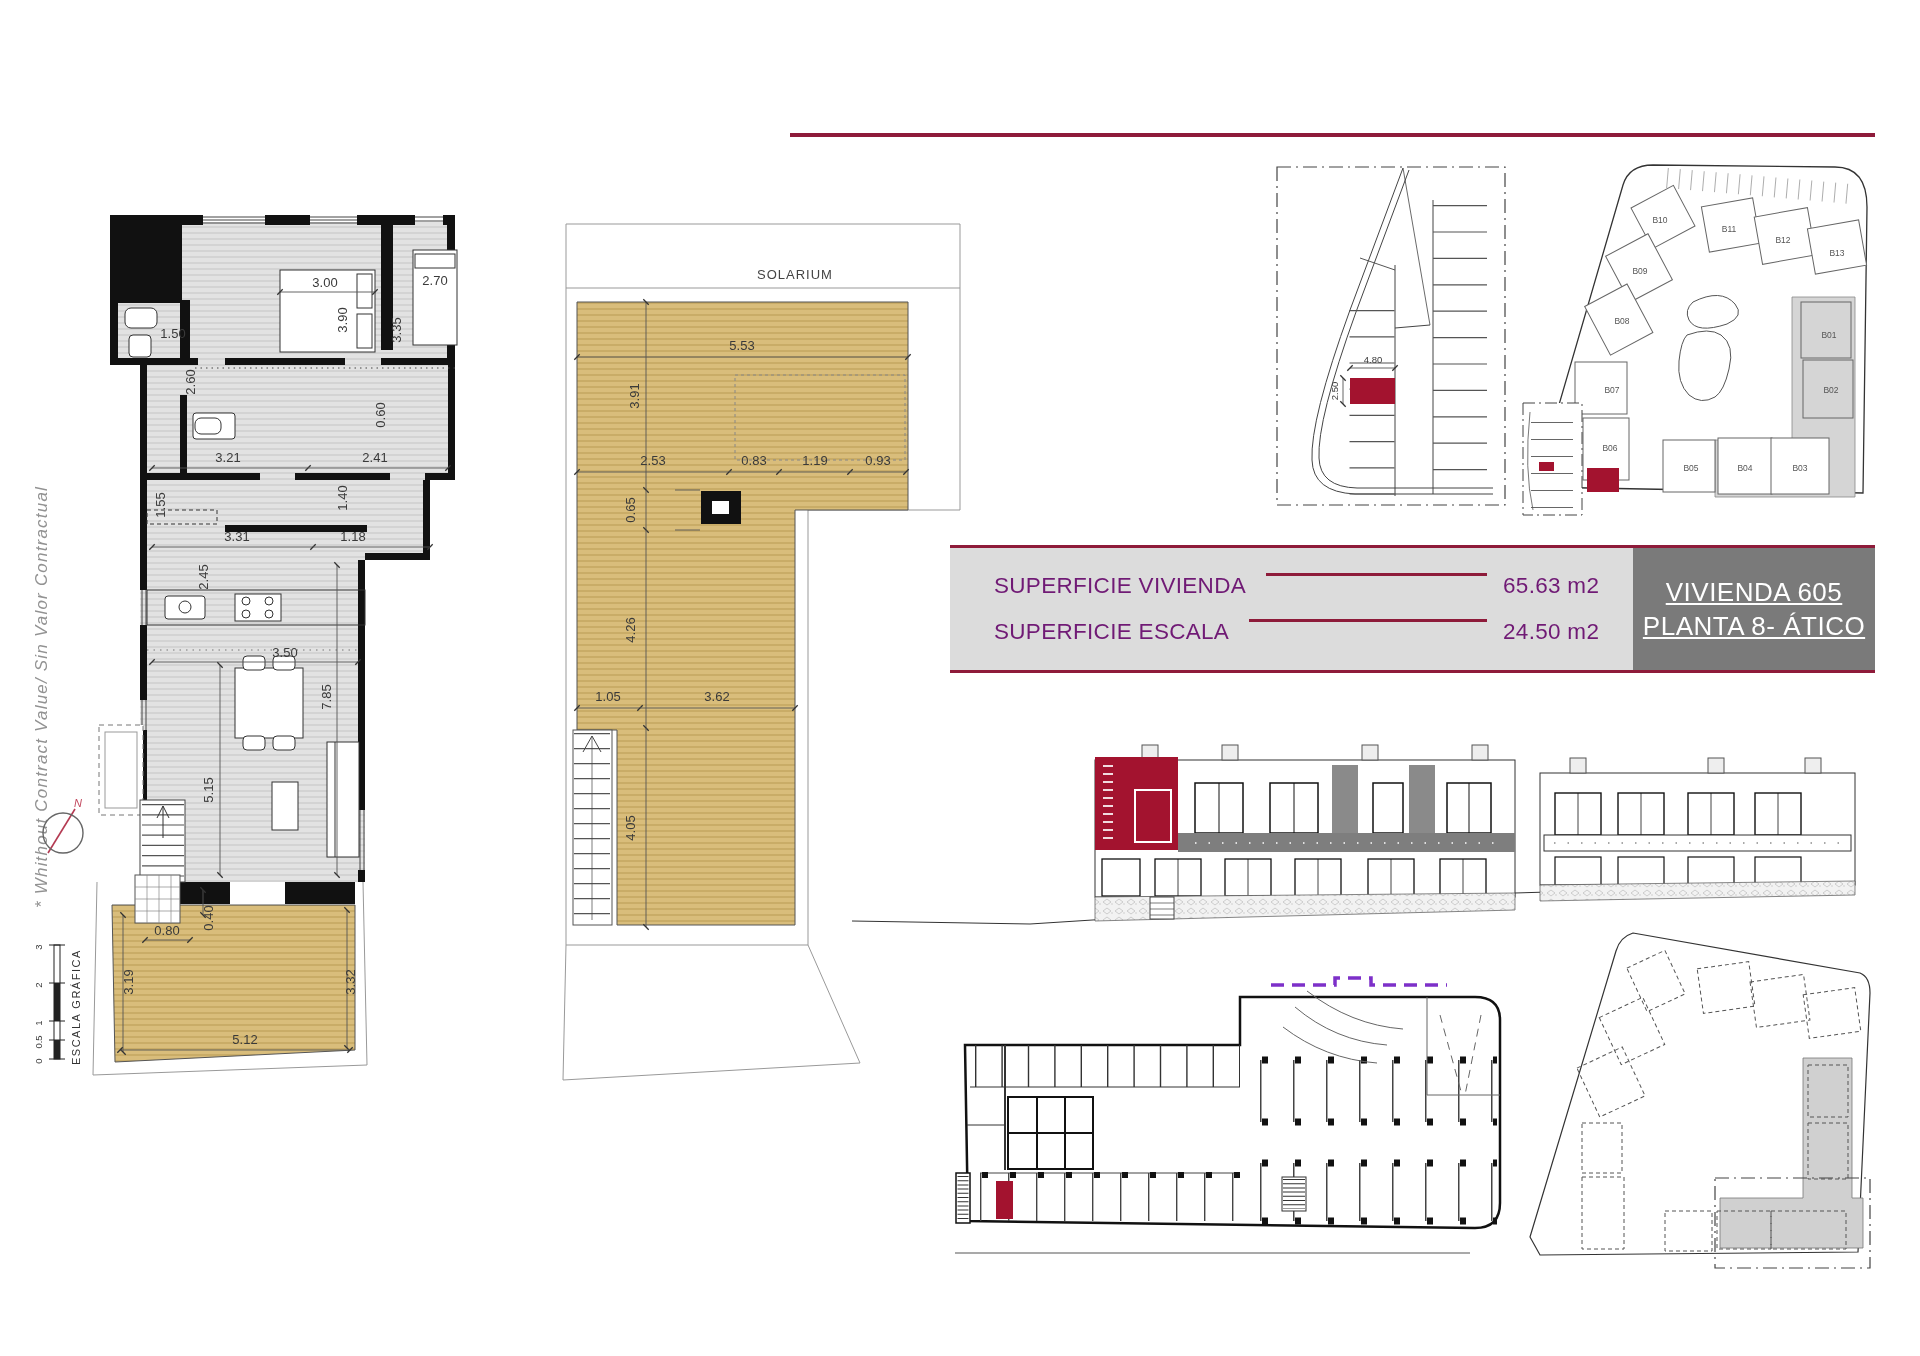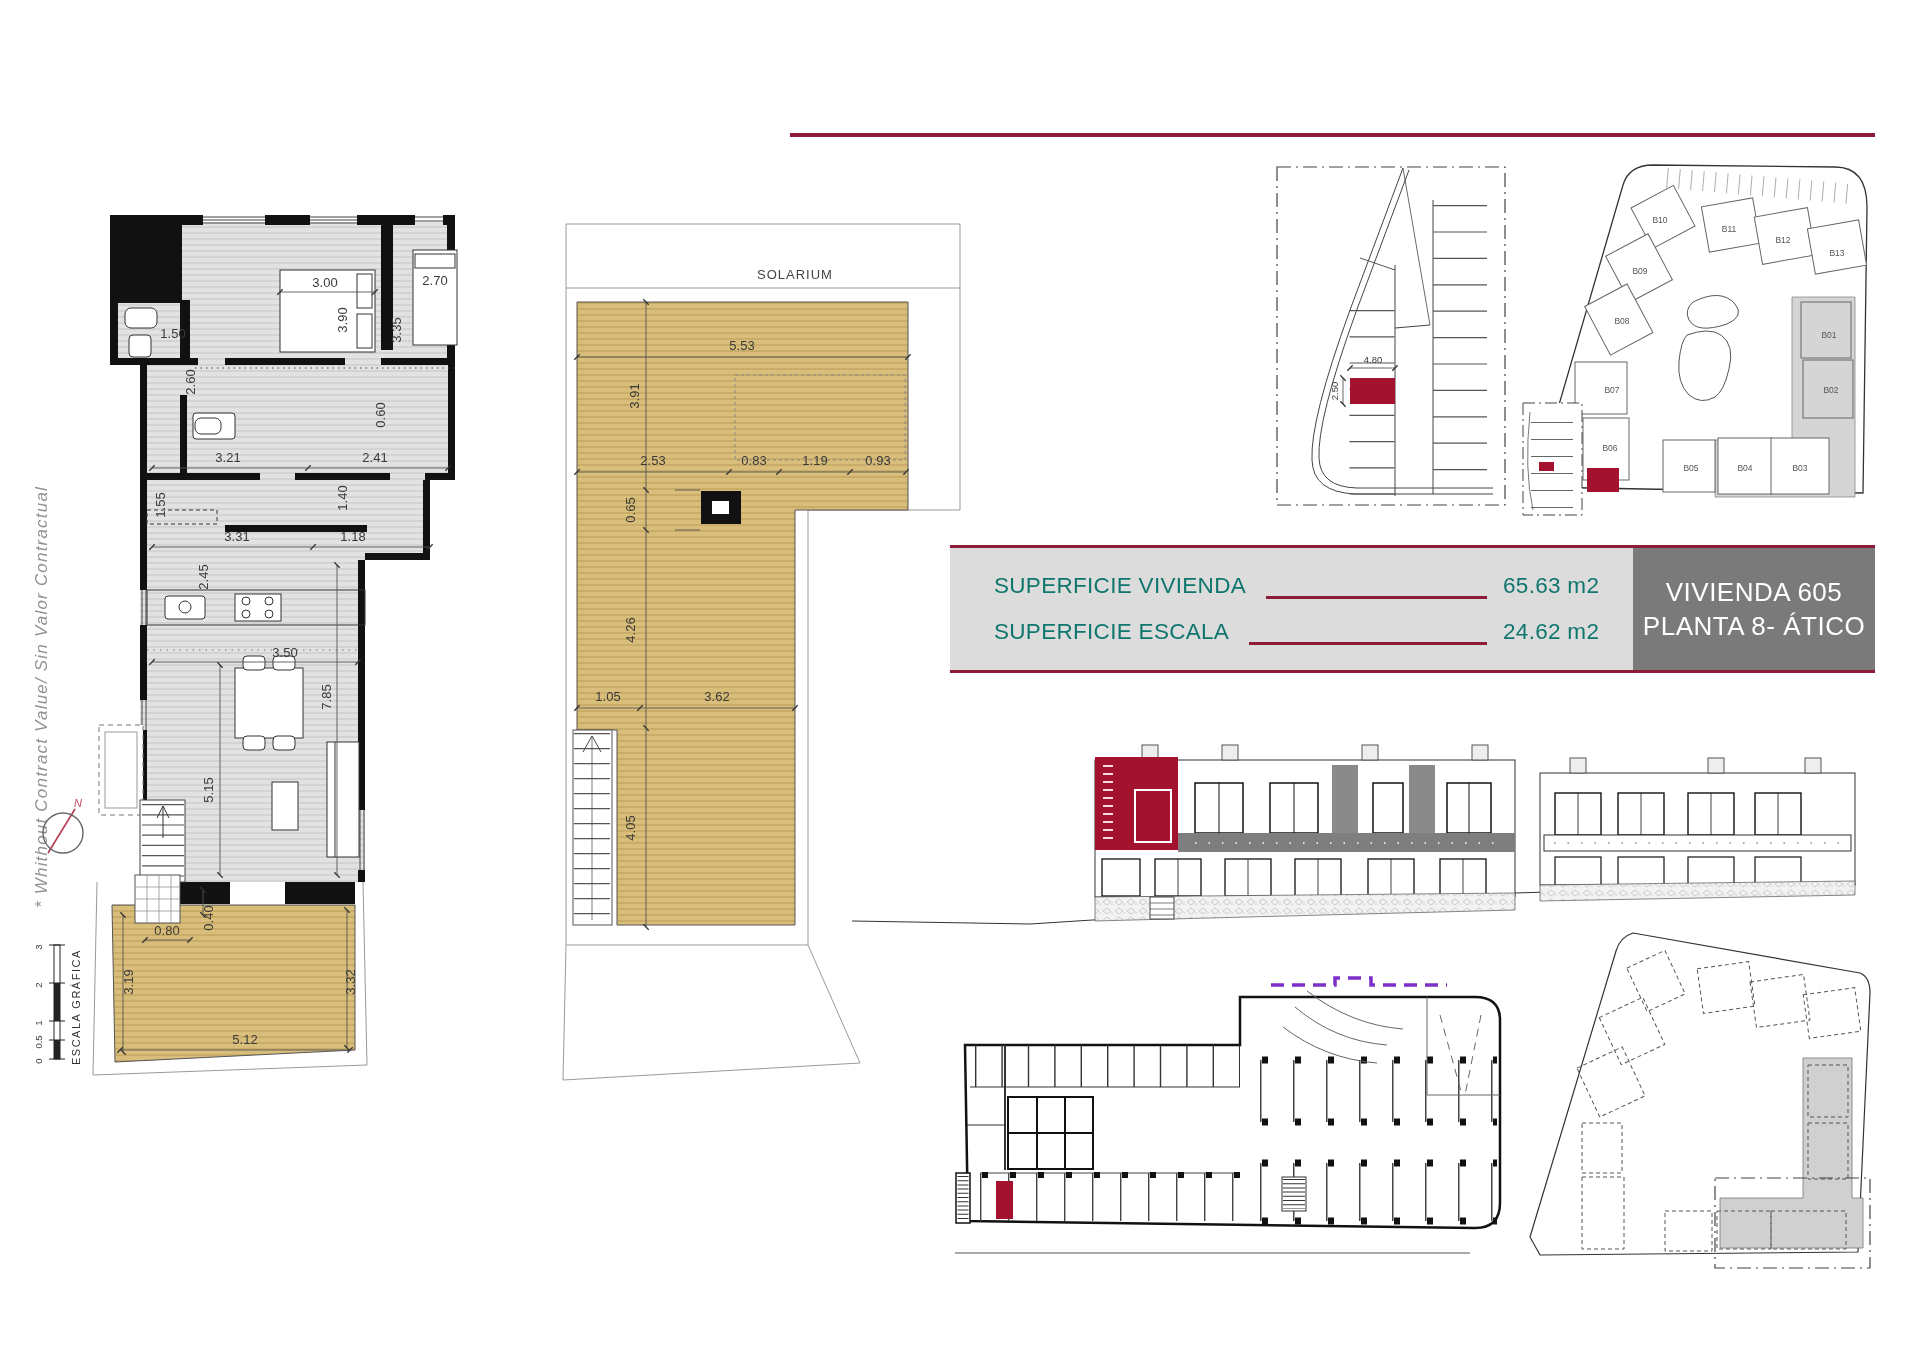--- a/index.html
+++ b/index.html
@@ -9,24 +9,24 @@
   .dim{font-size:13px;fill:#3a3a3a;text-anchor:middle;font-family:"Liberation Sans",sans-serif;}
   .dim.sm{font-size:9.5px;}
   .blk{font-size:8.5px;fill:#555;text-anchor:middle;font-family:"Liberation Sans",sans-serif;}
   .plabel{font-size:13px;fill:#444;letter-spacing:1px;text-anchor:middle;font-family:"Liberation Sans",sans-serif;}
   .side-note{position:absolute;left:32px;top:908px;transform:rotate(-90deg);transform-origin:0 0;white-space:nowrap;font-style:italic;font-size:17px;color:#929292;letter-spacing:1.2px;}
   
   .top-rule{position:absolute;left:790px;top:133px;width:1085px;height:4px;background:#8E1B3A;}
   
   .titleblock{position:absolute;left:950px;top:545px;width:925px;height:128px;display:flex;border-top:3px solid #8E1B3A;border-bottom:3px solid #8E1B3A;box-sizing:border-box;}
   .tb-left{flex:1;background:#DCDCDC;display:flex;flex-direction:column;justify-content:space-evenly;padding:6px 18px 6px 44px;}
-  .tb-row{display:flex;align-items:flex-end;font-size:22.5px;color:#0f766e;letter-spacing:.3px;}
+  .tb-row{display:flex;align-items:flex-start;font-size:22.5px;color:#701a75;letter-spacing:.3px;}
   .tb-line{flex:1;height:3px;background:#8E1B3A;margin:0 16px 0 20px;}
   .tb-value{width:112px;text-align:left;}
-  .tb-right{width:242px;background:#7A7A7A;color:#ffffff;display:flex;flex-direction:column;align-items:center;justify-content:center;font-size:26px;line-height:34px;letter-spacing:.5px;text-align:center;}
+  .tb-right{width:242px;background:#7A7A7A;color:#ffffff;display:flex;flex-direction:column;align-items:center;justify-content:center;font-size:26px;line-height:34px;letter-spacing:.5px;text-align:center;text-decoration:underline;}
   
   .wall{fill:#111;}
   .thin{stroke:#444;stroke-width:1;fill:none;}
   .lite{stroke:#999;stroke-width:1;fill:none;}
   .furn{stroke:#333;stroke-width:1;fill:#fff;}
   .dl{stroke:#555;stroke-width:.9;fill:none;}
 </style>
 </head>
 <body>
 
@@ -332,21 +332,21 @@
   <div class="titleblock">
     <div class="tb-left">
       <div class="tb-row">
         <span>SUPERFICIE VIVIENDA</span>
         <span class="tb-line"></span>
         <span class="tb-value">65.63 m2</span>
       </div>
       <div class="tb-row">
         <span>SUPERFICIE ESCALA</span>
         <span class="tb-line"></span>
-        <span class="tb-value">24.62 m2</span>
+        <span class="tb-value">24.50 m2</span>
       </div>
     </div>
     <div class="tb-right">
       <div>VIVIENDA 605</div>
       <div>PLANTA 8- ÁTICO</div>
     </div>
   </div>
 
   <svg style="left:850px;top:735px" width="1010" height="190" viewBox="0 0 1010 190">
     <defs>

